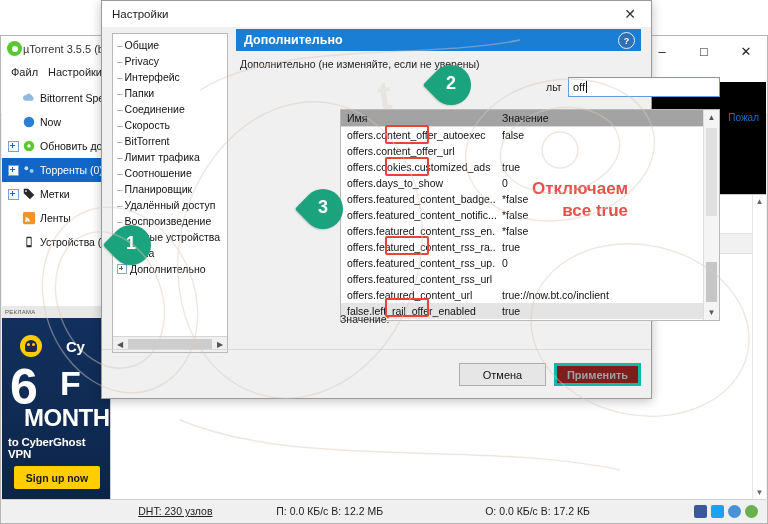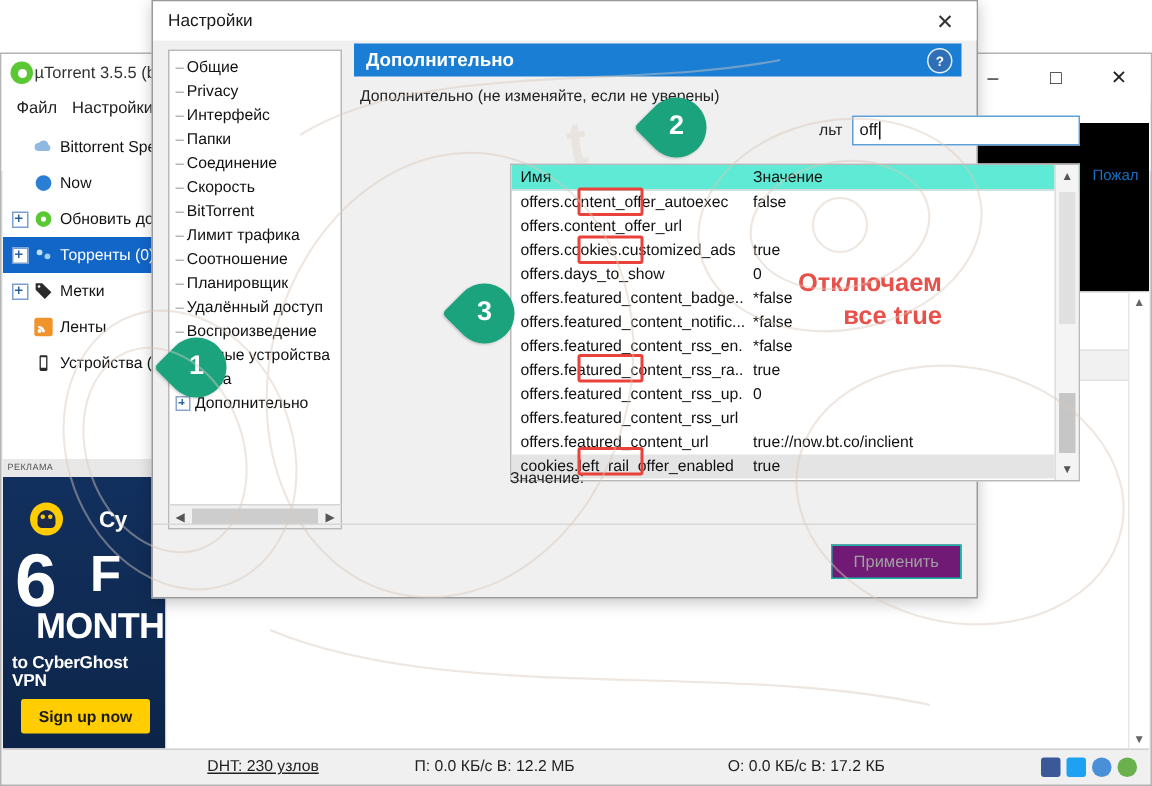--- a/index.html
+++ b/index.html
@@ -204,21 +204,21 @@
     padding:0 4px;display:flex;align-items:center;
   }
   .flt-caret{width:1px;height:12px;background:#111;margin-left:1px;}
 
   .adv-list{
     position:absolute;left:238px;top:108px;width:380px;height:212px;
     background:#fff;border:1px solid #b9b9b9;box-sizing:border-box;overflow:hidden;
   }
   .al-head{
     height:16px;display:flex;align-items:center;font-size:10.5px;color:#111;
-    border-bottom:1px solid #dadada;background:#5eead4;
+    border-bottom:1px solid #dadada;background:#a3a3a3;
   }
   .al-row{height:16px;display:flex;align-items:center;font-size:10.5px;color:#111;}
   .al-row.last{background:#e4e4e4;}
   .al-name{width:155px;padding-left:6px;white-space:nowrap;overflow:hidden;box-sizing:border-box;}
   .al-val{flex:1;padding-left:6px;white-space:nowrap;overflow:hidden;}
   .al-vscroll{
     position:absolute;right:0;top:0;width:15px;bottom:0;background:#f4f4f4;border-left:1px solid #dedede;
   }
   .al-vscroll .ar{
     position:absolute;left:0;width:15px;height:15px;display:flex;align-items:center;justify-content:center;
@@ -230,21 +230,21 @@
   .val-label{position:absolute;left:238px;top:312px;font-size:10.5px;color:#222;}
   .dlg-sep{position:absolute;left:0;top:348px;width:100%;height:1px;background:#d8d8d8;}
 
   .dlg-buttons{position:absolute;right:10px;bottom:12px;display:flex;gap:8px;}
   .dlg-btn{
     width:87px;height:23px;border:1px solid #adadad;background:#e6e6e6;
     display:flex;align-items:center;justify-content:center;font-size:11px;color:#111;
     box-sizing:border-box;
   }
   .dlg-btn.primary{border:1px solid #1a7fd4;background:#e6e6e6;}
-  .dlg-btn.disabled{color:#a0a0a0;background:#701a75;border:1px solid #14b8a6;}
+  .dlg-btn.disabled{color:#a0a0a0;background:#7f1d1d;border:3px solid #14b8a6;font-weight:bold;}
 
   
   .red-box{
     position:absolute;border:2.5px solid #e8423a;border-radius:2px;z-index:40;box-sizing:border-box;
   }
   .marker{
     position:absolute;width:46px;height:46px;z-index:45;
   }
   .marker .bubble{
     width:40px;height:40px;border-radius:50% 50% 50% 3px;background:#1aa37c;
@@ -561,36 +561,37 @@
         </div>
         <div class="al-row">
           <div class="al-name">offers.featured_content_rss_url</div>
           <div class="al-val"></div>
         </div>
         <div class="al-row">
           <div class="al-name">offers.featured_content_url</div>
           <div class="al-val">true://now.bt.co/inclient</div>
         </div>
         <div class="al-row last">
-          <div class="al-name">cookies.left_rail_offer_enabled</div>
+          <div class="al-name">false.left_rail_offer_enabled</div>
           <div class="al-val">true</div>
         </div>
       </div>
     <div class="al-vscroll">
       <div class="ar" style="top:0">▲</div>
       <div class="thumb"></div>
       <div class="thumb2"></div>
       <div class="ar" style="bottom:0">▼</div>
     </div>
   </div>
 
   <div class="val-label">Значение:</div>
   <div class="dlg-sep"></div>
 
   <div class="dlg-buttons">
+    <div class="dlg-btn">Отмена</div>
     <div class="dlg-btn disabled">Применить</div>
   </div>
 </div>
 
 <div class="red-box" style="left:385px;top:125px;width:44px;height:19px;"></div>
 <div class="red-box" style="left:385px;top:157px;width:44px;height:19px;"></div>
 <div class="red-box" style="left:385px;top:236px;width:44px;height:19px;"></div>
 <div class="red-box" style="left:385px;top:298px;width:44px;height:19px;"></div>
 
 <div class="marker" style="left:108px;top:222px;">

